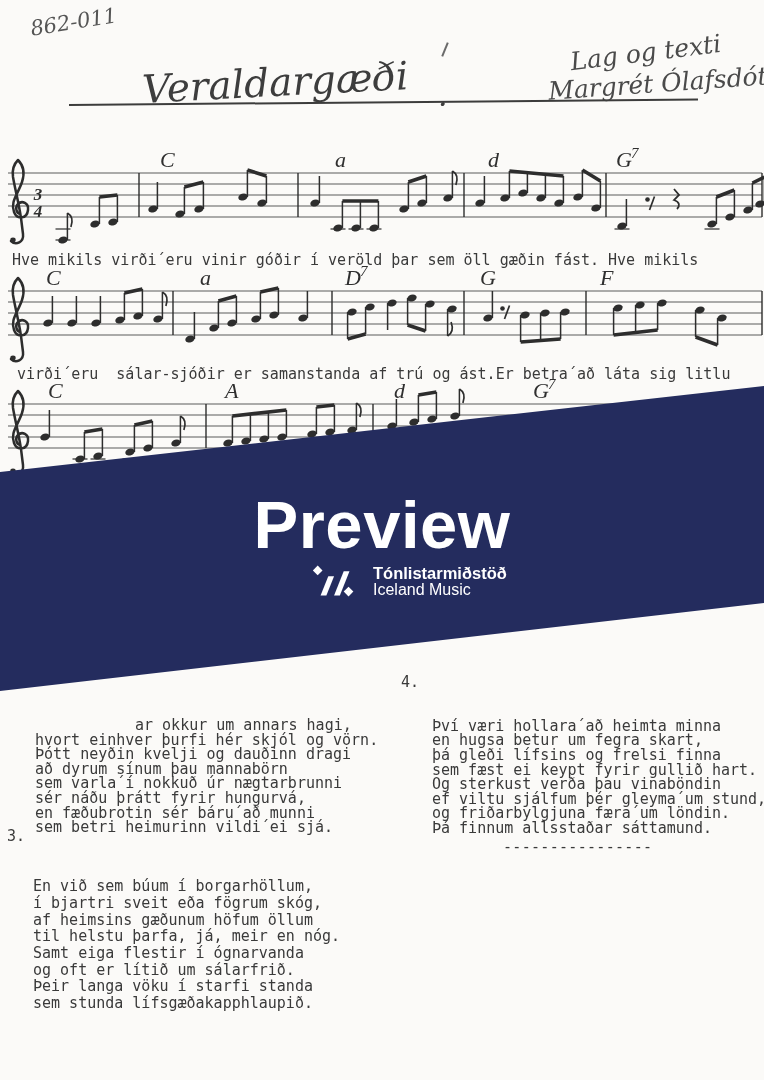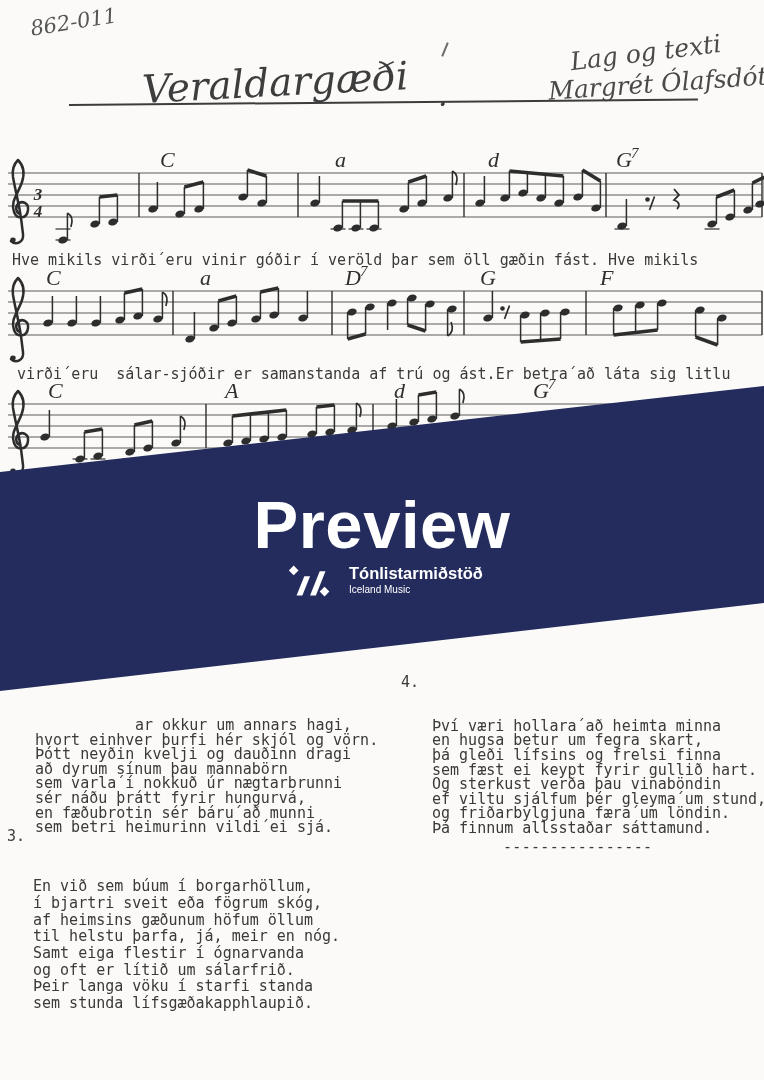--- a/index.html
+++ b/index.html
@@ -32,24 +32,24 @@
   .separator{left:503px;top:838px;letter-spacing:0.3px;}
   
   #music{position:absolute;left:0;top:0;}
   .ts{font:bold italic 17px "Liberation Serif",serif;fill:#2f2f2f;text-anchor:middle;}
   .chord{font:italic 22px "Liberation Serif",serif;fill:#2f2f2f;}
   .chordsup{font:italic 15px "Liberation Serif",serif;fill:#2f2f2f;}
   
   #banner{position:absolute;left:0;top:0;}
   .preview{position:absolute;left:0;right:0;top:486px;text-align:center;color:#ffffff;
            font-family:"Liberation Sans",sans-serif;font-weight:bold;font-size:67px;letter-spacing:0.5px;}
-  .logo-row{position:absolute;left:285px;top:563px;display:flex;align-items:center;gap:10px;}
+  .logo-row{position:absolute;left:309px;top:563px;display:flex;align-items:center;gap:10px;}
   .logo-text{color:#ffffff;font-family:"Liberation Sans",sans-serif;}
   .logo-title{font-size:16.5px;font-weight:bold;line-height:17px;}
-  .logo-sub{font-size:10px;line-height:16px;}
+  .logo-sub{font-size:16px;line-height:16px;}
 </style>
 </head>
 <body>
 
 <div class="page">
 
   <div class="hw catalog">862-011</div>
   <div class="hw credit1">Lag og texti</div>
   <div class="hw credit2">Margrét Ólafsdóttir</div>
   <div class="hw songtitle">Veraldargæði</div>

